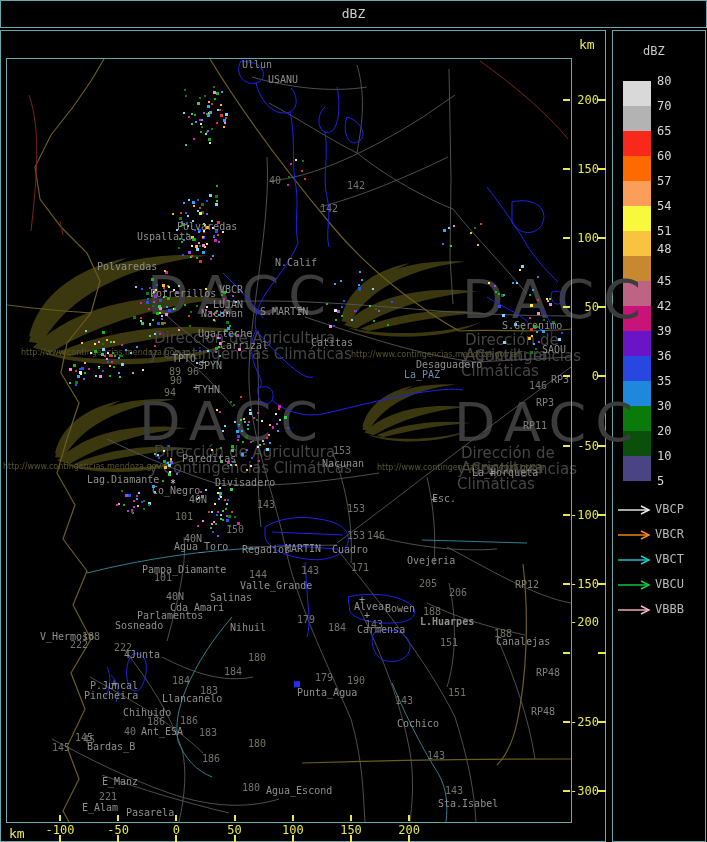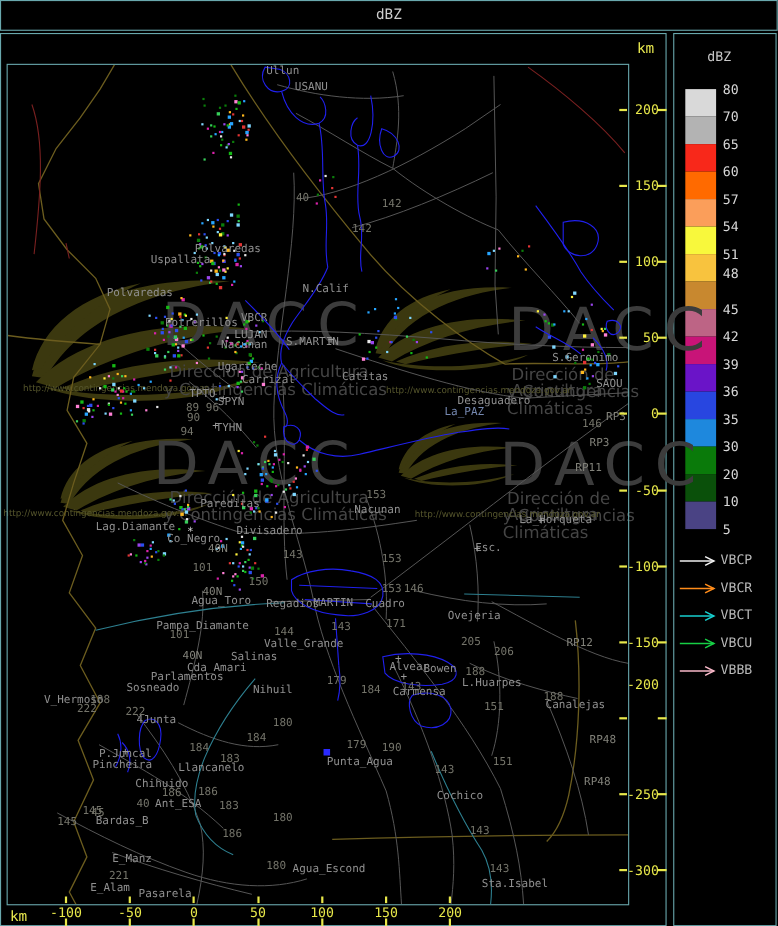--- a/index.html
+++ b/index.html
@@ -766,21 +766,21 @@
         <div class="ml n" style="left: 242px; top: 511px;">144</div>
         <div class="ml n" style="left: 294px; top: 507px;">143</div>
         <div class="ml p" style="left: 233px; top: 522px;">Valle_Grande</div>
         <div class="ml p" style="left: 135px; top: 506px;">Pampa_Diamante</div>
         <div class="ml n" style="left: 147px; top: 514px;">101</div>
         <div class="ml p" style="left: 400px; top: 497px;">Ovejeria</div>
         <div class="ml n" style="left: 412px; top: 520px;">205</div>
         <div class="ml n" style="left: 442px; top: 529px;">206</div>
         <div class="ml r" style="left: 508px; top: 521px;">RP12</div>
         <div class="ml n" style="left: 416px; top: 548px;">188</div>
-        <div class="ml p" style="left: 413px; top: 558px;">L.Huarpes</div>
+        <div class="ml p" style="left: 413px; top: 558px; font-weight: bold;">L.Huarpes</div>
         <div class="ml n" style="left: 433px; top: 579px;">151</div>
         <div class="ml p" style="left: 489px; top: 578px;">Canalejas</div>
         <div class="ml n" style="left: 487px; top: 570px;">188</div>
         <div class="ml r" style="left: 529px; top: 609px;">RP48</div>
         <div class="ml n" style="left: 441px; top: 629px;">151</div>
         <div class="ml r" style="left: 524px; top: 648px;">RP48</div>
         <div class="ml p" style="left: 203px; top: 534px;">Salinas</div>
         <div class="ml r" style="left: 159px; top: 533px;">40N</div>
         <div class="ml p" style="left: 163px; top: 544px;">Cda_Amari</div>
         <div class="ml p" style="left: 130px; top: 552px;">Parlamentos</div>

